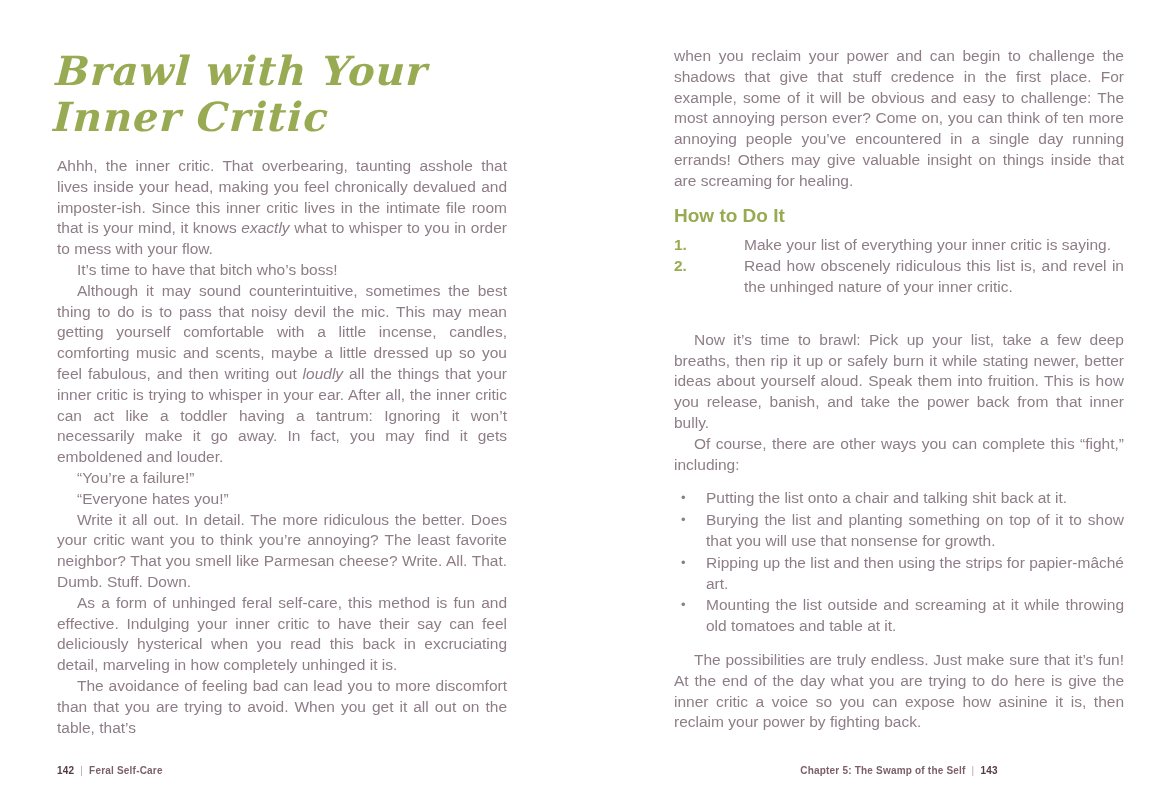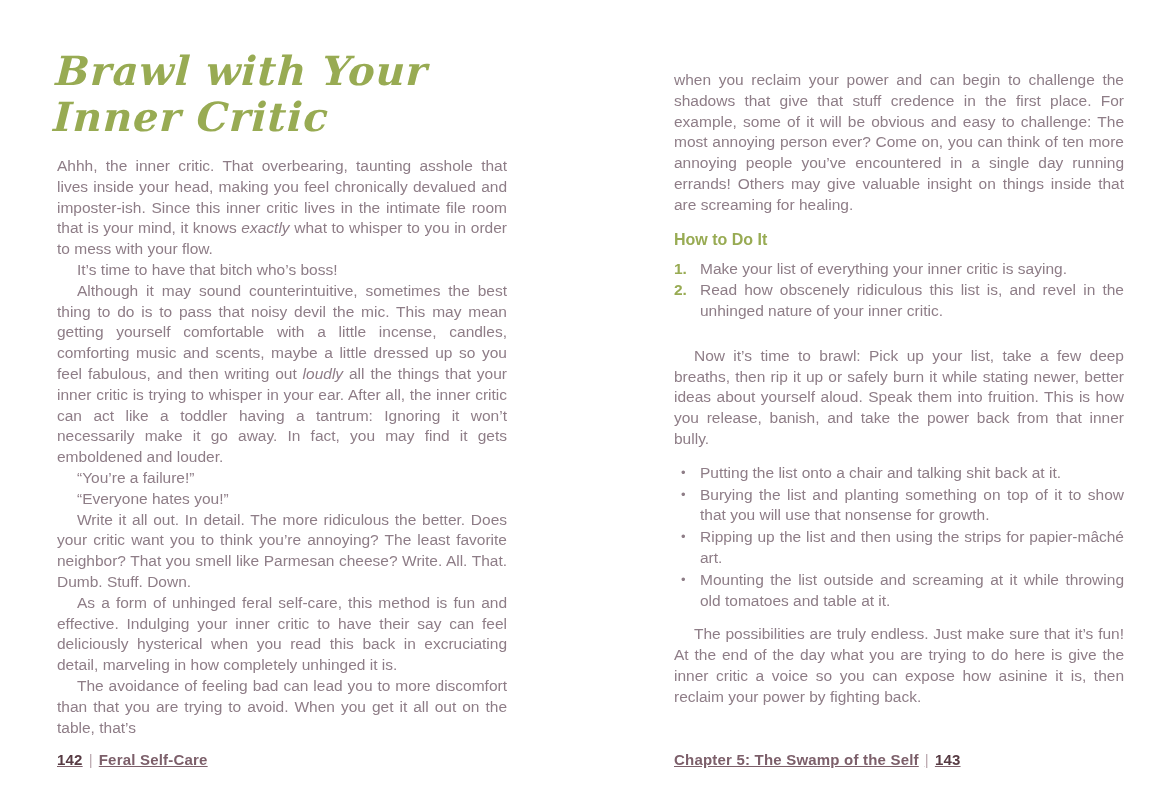--- a/index.html
+++ b/index.html
@@ -16,21 +16,21 @@
     justify-content: space-between;
     box-sizing: border-box;
     padding: 0 49px 0 57px;
   }
   .page {
     position: relative;
     width: 450px; height: 800px;
     box-sizing: border-box;
   }
   .page-left  { padding-top: 48px; }
-  .page-right { padding-top: 70px; }
+  .page-right { padding-top: 46px; }
 
   .chapter-title {
     font-family: "DejaVu Serif", serif;
     font-style: italic;
     font-weight: bold;
     font-size: 40px;
     line-height: 46px;
     color: #98ab53;
     letter-spacing: 1px;
     transform: skewX(-3deg);
@@ -44,68 +44,67 @@
     line-height: 20.8px;
     text-align: justify;
   }
   .para { margin: 0; }
   .indent { text-indent: 20px; }
   .body-em { font-style: italic; }
 
   .section-heading {
     color: #98ab53;
     font-weight: bold;
-    font-size: 16px;
+    font-size: 19px;
     margin: 14px 0 9px 0;
     text-align: left;
   }
 
   .step {
     display: flex;
     align-items: flex-start;
     margin: 0;
   }
   .step-num {
     color: #98ab53;
     font-weight: bold;
     width: 26px;
     flex: 0 0 26px;
   }
-  .step-text { flex: 1; text-align: justify; }
+  .step-text { flex: 1; text-align: justify; margin-left: 44px; }
 
-  .gap-before { margin-top: 24px; }
+  .gap-before { margin-top: 32px; }
 
   .bullet-list { margin: 13px 0 13px 0; }
   .bullet-item {
     display: flex;
     align-items: flex-start;
     margin: 0 0 1px 0;
   }
   .bullet-marker {
     width: 26px; flex: 0 0 26px;
     text-align: left;
     padding-left: 7px;
     box-sizing: border-box;
     color: #8e7d87;
     font-size: 13px;
     line-height: 20.8px;
   }
-  .bullet-text { flex: 1; text-align: justify; }
+  .bullet-text { flex: 1; text-align: justify; margin-left: 6px; }
 
   .footer {
     position: absolute;
-    bottom: 32px;
+    bottom: 24px;
     left: 0; right: 0;
-    font-size: 15px;
+    font-size: 10px;
     color: #7c5f6a;
     letter-spacing: 0.2px;
-    text-decoration: underline;
   }
   .footer-left  { text-align: left; }
-  .footer-right { text-align: left; }
+  .footer-right { text-align: center; }
   .footer .page-num {
     font-weight: bold;
     color: #573b43;
   }
   .footer .sep {
     color: #b9a6ad;
     padding: 0 6px;
     font-weight: normal;
   }
   .footer .footer-label {
@@ -151,20 +150,21 @@
           <span class="step-num">1.</span>
           <span class="step-text">Make your list of everything your inner critic is saying.</span>
         </div>
         <div class="step">
           <span class="step-num">2.</span>
           <span class="step-text">Read how obscenely ridiculous this list is, and revel in the unhinged nature of your inner critic.</span>
         </div>
       </div>
 
       <p class="para indent gap-before">Now it’s time to brawl: Pick up your list, take a few deep breaths, then rip it up or safely burn it while stating newer, better ideas about yourself aloud. Speak them into fruition. This is how you release, banish, and take the power back from that inner bully.</p>
+      <p class="para indent">Of course, there are other ways you can complete this “fight,” including:</p>
 
       <div class="bullet-list">
         <div class="bullet-item">
           <span class="bullet-marker">•</span>
           <span class="bullet-text">Putting the list onto a chair and talking shit back at it.</span>
         </div>
         <div class="bullet-item">
           <span class="bullet-marker">•</span>
           <span class="bullet-text">Burying the list and planting something on top of it to show that you will use that nonsense for growth.</span>
         </div>

